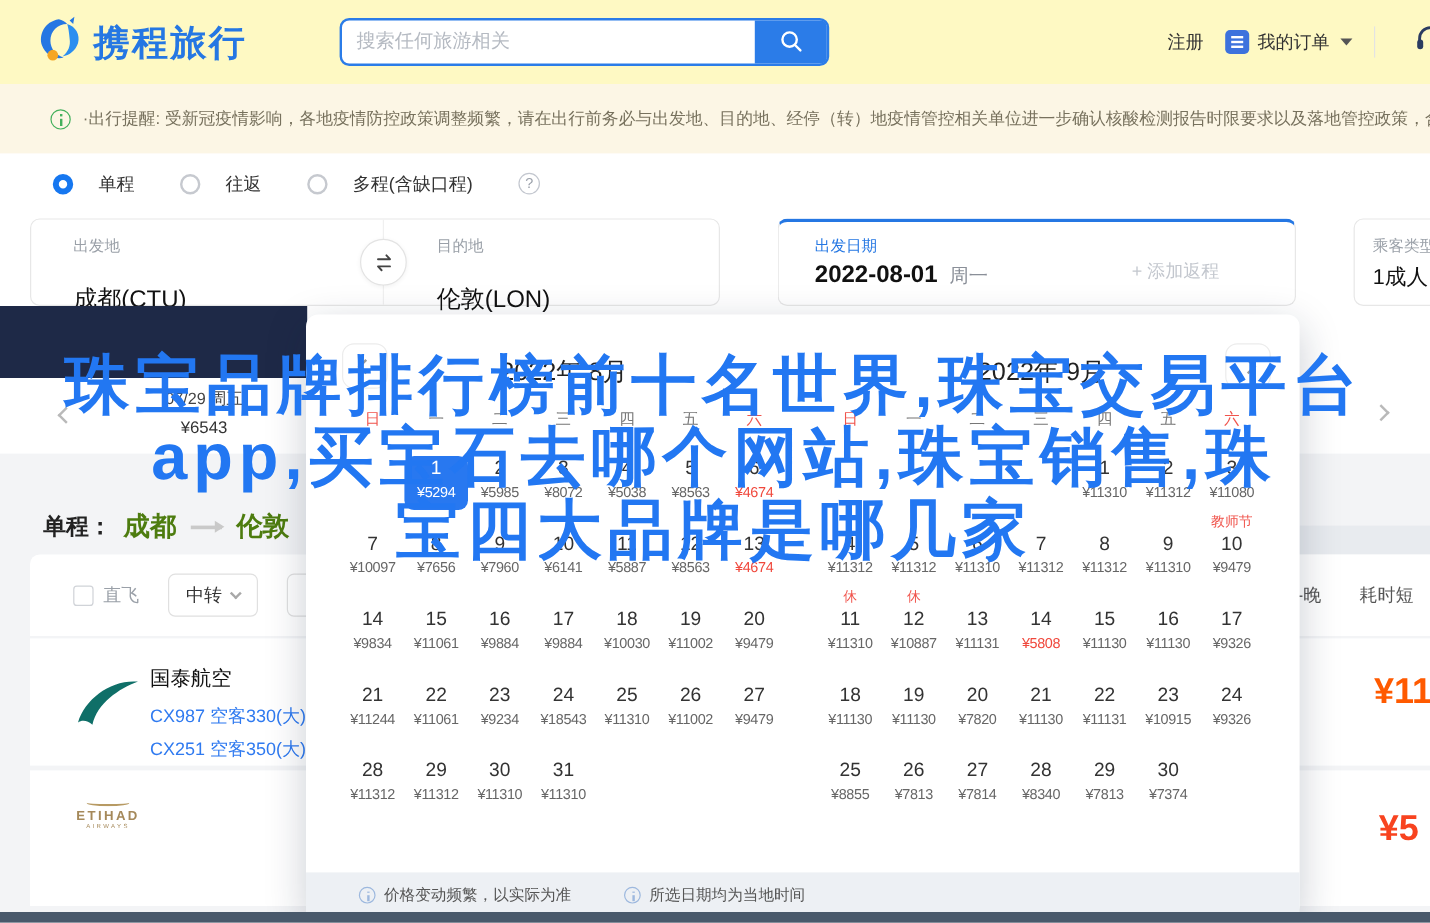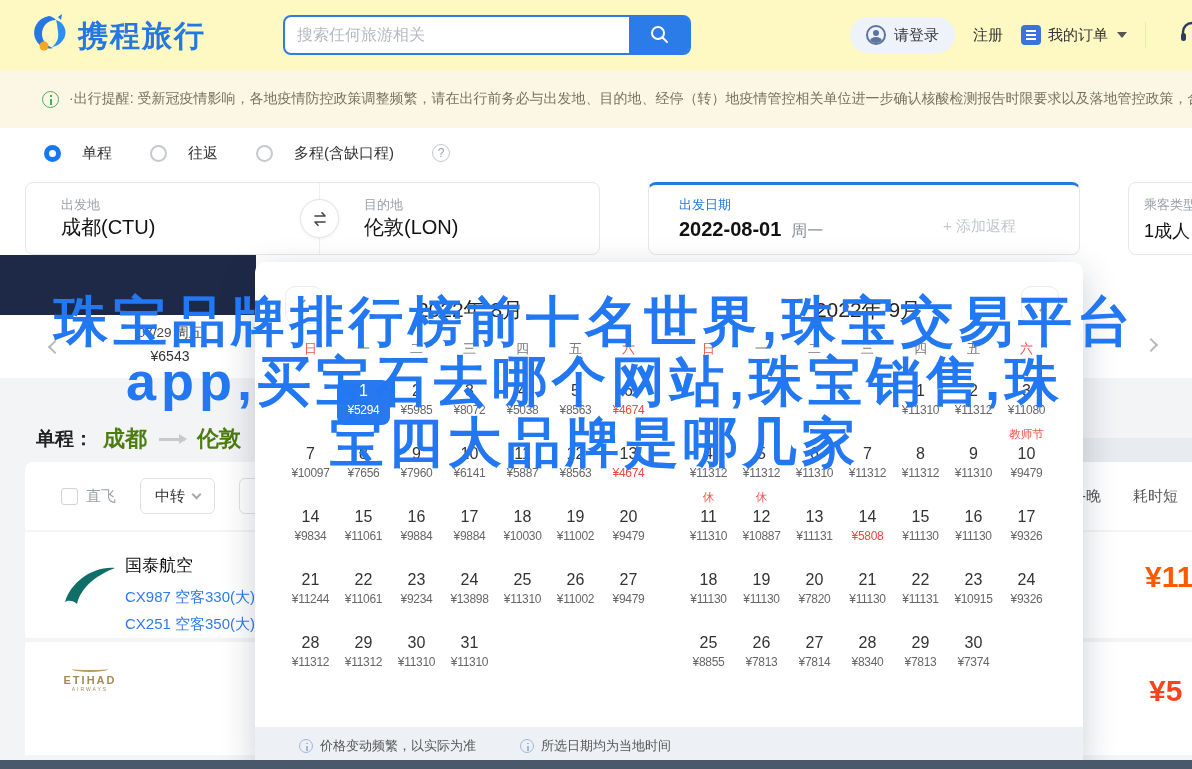--- a/index.html
+++ b/index.html
@@ -44,21 +44,21 @@
     display:flex; align-items:center; gap:38px; padding-left:44px; }
   .radio-item { display:flex; align-items:center; gap:21px; font-size:15px; color:#333; cursor:pointer; }
   .radio { width:17px; height:17px; border-radius:50%; border:2px solid #c6c9cf; background:#fff; }
   .radio.on { border:5px solid #1677f0; }
   .help-circle { width:18px; height:18px; border:1.5px solid #c3c7cf; border-radius:50%; color:#9aa0aa;
     font-size:12px; display:flex; align-items:center; justify-content:center; }
 
   
   .card { position:absolute; background:#fff; border:1px solid #e7e7e7; border-radius:8px; }
   .card-route { left:25px; top:182px; width:575px; height:73px; }
-  .fld-label { font-size:13px; color:#9aa0a8; margin-bottom:0; }
+  .fld-label { font-size:13px; color:#9aa0a8; margin-bottom:22px; }
   .fld-value { font-size:20px; color:#111; font-weight:500; }
   .route-from { position:absolute; left:35px; top:13px; }
   .route-to { position:absolute; left:338px; top:13px; }
   .route-div { position:absolute; left:293px; top:0; width:1px; height:71px; background:#f0f0f0; }
   .swap-btn { position:absolute; left:274px; top:16px; width:39px; height:39px; border-radius:50%;
     border:1px solid #e3e3e3; background:#fff; display:flex; align-items:center; justify-content:center;
     box-shadow:0 1px 4px rgba(0,0,0,.06); cursor:pointer; }
   .card-date { left:648px; top:182px; width:432px; height:73px; border-top:3px solid #2577e3; }
   .date-label { position:absolute; left:30px; top:11px; font-size:13px; color:#2577e3; }
   .date-val { position:absolute; left:30px; top:33px; font-size:20px; color:#111; font-weight:600; }
@@ -166,24 +166,20 @@
     <button class="search-btn">
       <span>
         <svg width="20" height="20" viewBox="0 0 20 20">
             <circle cx="9" cy="9" r="6" fill="none" stroke="#fff" stroke-width="2"></circle>
             <line x1="13.5" y1="13.5" x2="18" y2="18" stroke="#fff" stroke-width="2" stroke-linecap="round"></line>
           </svg>
       </span>
     </button>
   </div>
   <div class="hdr-right">
-    <div class="login-pill">
-      <span class="avatar-ico"></span>
-      <span>请登录</span>
-    </div>
     <span class="plain-link">注册</span>
     <div class="orders">
       <span class="orders-ico"></span>
       <span>我的订单</span>
       <span class="caret-down"></span>
     </div>
     <span class="vdiv"></span>
     <span class="headset">
       <svg width="28" height="28" viewBox="0 0 28 28">
           <path d="M5 16 v-3 a9 9 0 0 1 18 0 v3" fill="none" stroke="#2b3c61" stroke-width="2.4" stroke-linecap="round"></path>
@@ -487,21 +483,21 @@
           <div class="tag"></div>
           <div class="tile">
             <div class="dnum">23</div>
             <div class="price">¥9234</div>
           </div>
         </div>
         <div class="cell">
           <div class="tag"></div>
           <div class="tile">
             <div class="dnum">24</div>
-            <div class="price">¥13898</div>
+            <div class="price">¥18543</div>
           </div>
         </div>
         <div class="cell">
           <div class="tag"></div>
           <div class="tile">
             <div class="dnum">25</div>
             <div class="price">¥11310</div>
           </div>
         </div>
         <div class="cell">

